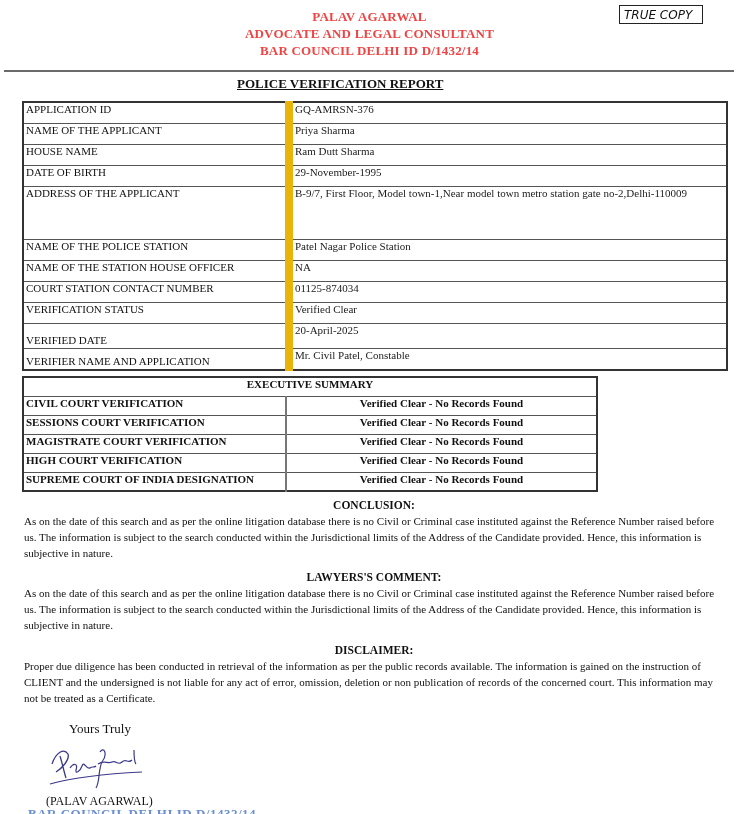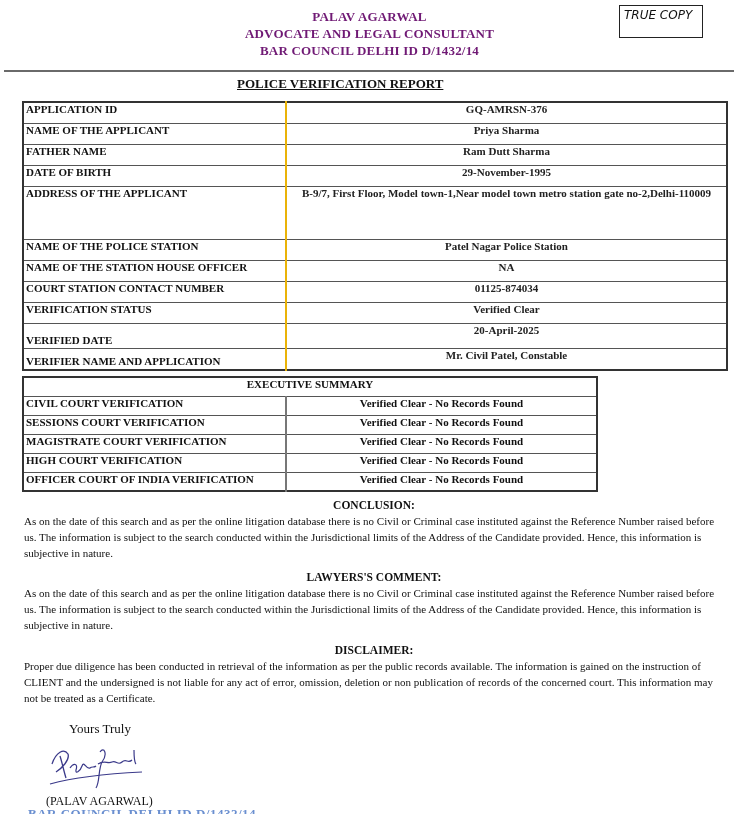--- a/index.html
+++ b/index.html
@@ -1,30 +1,30 @@
 <!DOCTYPE html>
 <html><head>
   <meta charset="utf-8">
   <style>
     html, body { margin:0; padding:0; background:#ffffff; }
     body { width:739px; height:814px; position:relative; overflow:hidden;
       font-family: "Liberation Serif", "DejaVu Serif", serif; color:#111; }
     .header { position:absolute; left:0; top:8px; width:739px; text-align:center; }
-    .header .line { font-size:13px; font-weight:bold; color:#701a75; letter-spacing:0.2px; line-height:17px; }
-    .true-copy { position:absolute; left:619px; top:5px; width:84px; height:33px; border:1px solid #222;
+    .header .line { font-size:13px; font-weight:bold; color:#ef4444; letter-spacing:0.2px; line-height:17px; }
+    .true-copy { position:absolute; left:619px; top:5px; width:84px; height:19px; border:1px solid #222;
       font-family:"DejaVu Sans", "Liberation Sans", sans-serif; font-style:italic; font-size:12px; line-height:19px;
       padding-left:4px; box-sizing:border-box; color:#111; }
     .rule { position:absolute; left:4px; top:70px; width:730px; height:2px; background:#6a6a6a; }
     .report-title { position:absolute; left:237px; top:76px; font-size:13px; font-weight:bold; text-decoration:underline; color:#111; }
 
     table { border-collapse:collapse; position:absolute; left:22px; font-size:11px; }
     table td { border:1px solid #555; padding:0 2px; vertical-align:top; }
     .details { top:101px; width:706px; }
-    .details td.k { width:257px; font-weight:bold; border-right:2px solid #eab308; }
-    .details td.v { font-weight:bold; color:#222;text-align:center; }
+    .details td.k { width:257px; font-weight:normal; border-right:8px solid #eab308; }
+    .details td.v { font-weight:normal; color:#222; }
     .details tr { height:21px; }
     .details tr.addr { height:32px; }
     .details tr.tall { height:22px; }
     .details tr.tall td { vertical-align:bottom; padding-bottom:2px; }
     .details { border:2px solid #333; }
 
     .summary { top:376px; width:576px; border:2px solid #333; }
     .summary tr { height:19px; }
     .summary td.head { text-align:center; font-weight:bold; }
     .summary td.k { width:257px; font-weight:bold; border-right:2px solid #777; }
@@ -61,21 +61,21 @@
   <tbody>
       <tr>
         <td class="k">APPLICATION ID</td>
         <td class="v">GQ-AMRSN-376</td>
       </tr>
   <tr>
         <td class="k">NAME OF THE APPLICANT</td>
         <td class="v">Priya Sharma</td>
       </tr>
   <tr>
-        <td class="k">FATHER NAME</td>
+        <td class="k">HOUSE NAME</td>
         <td class="v">Ram Dutt Sharma</td>
       </tr>
   <tr>
         <td class="k">DATE OF BIRTH</td>
         <td class="v">29-November-1995</td>
       </tr>
   <tr class="addr" style="height:53px">
         <td class="k">ADDRESS OF THE APPLICANT</td>
         <td class="v">B-9/7, First Floor, Model town-1,Near model town metro station gate no-2,Delhi-110009</td>
       </tr>
@@ -121,21 +121,21 @@
       </tr>
   <tr>
         <td class="k">MAGISTRATE COURT VERIFICATION</td>
         <td class="v">Verified Clear - No Records Found</td>
       </tr>
   <tr>
         <td class="k">HIGH COURT VERIFICATION</td>
         <td class="v">Verified Clear - No Records Found</td>
       </tr>
   <tr>
-        <td class="k">OFFICER COURT OF INDIA VERIFICATION</td>
+        <td class="k">SUPREME COURT OF INDIA DESIGNATION</td>
         <td class="v">Verified Clear - No Records Found</td>
       </tr>
 </tbody>
   </table>
 
 <div class="section s1">
   <div class="h">CONCLUSION:</div>
   <div class="p">As on the date of this search and as per the online litigation database there is no Civil or Criminal case instituted against the Reference Number raised before us. The information is subject to the search conducted within the Jurisdictional limits of the Address of the Candidate provided. Hence, this information is subjective in nature.</div>
 </div>
 

